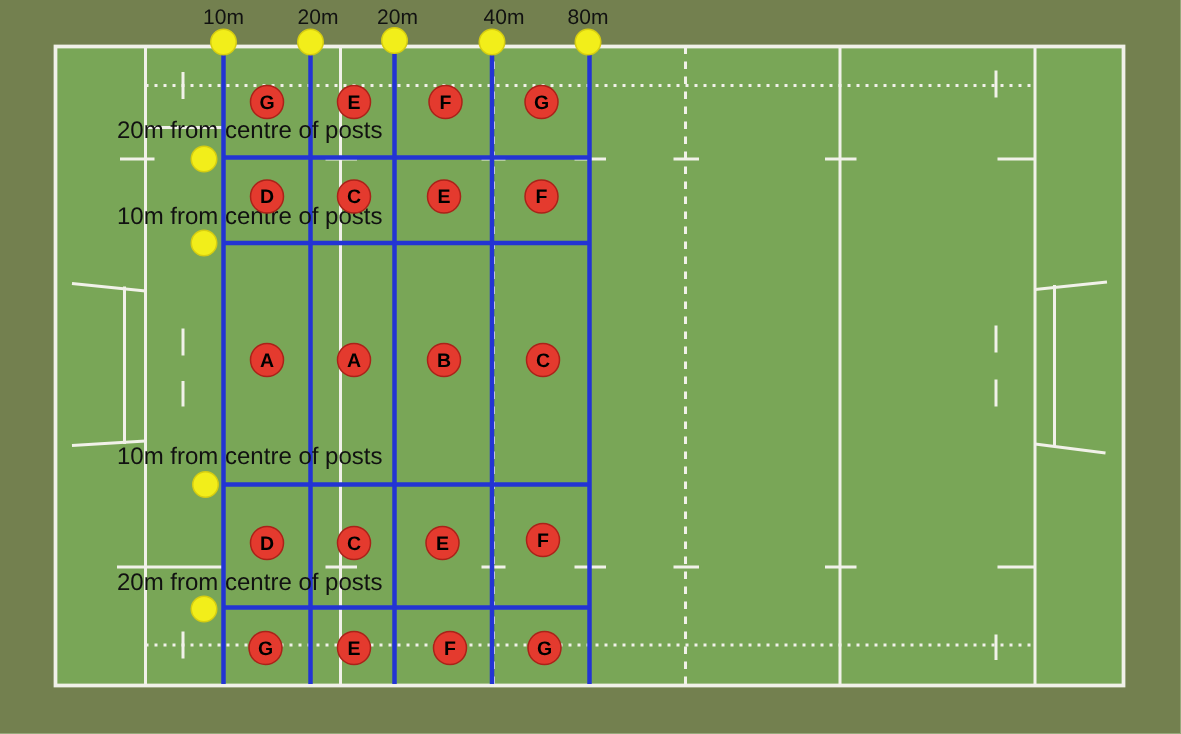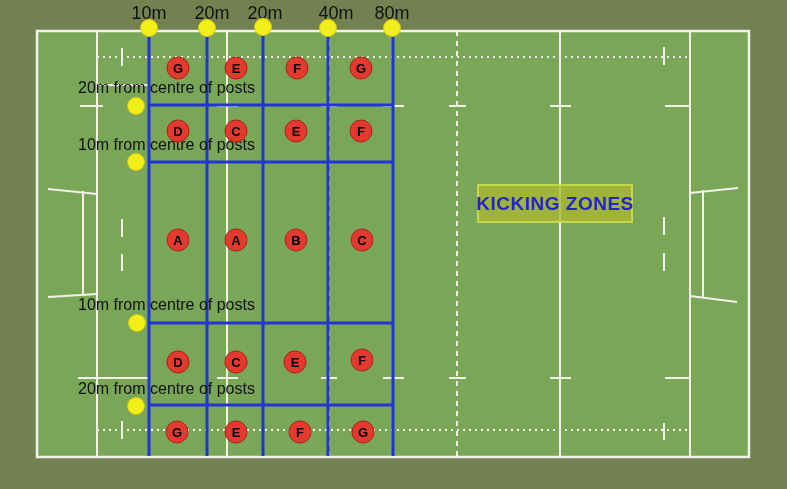--- a/index.html
+++ b/index.html
@@ -10,21 +10,21 @@
     overflow:hidden;
   }
   .stage svg { position:absolute; left:0; top:0; }
 
   g.white-lines { stroke: var(--line_white, #f1f1e9); stroke-width:2; fill:none; }
   g.goal { stroke: var(--line_white, #f1f1e9); stroke-width:2; fill:none; }
   g.blue-grid { stroke: var(--grid_blue, #2334d4); stroke-width:3; fill:none; }
 
   .mlabel {
     position:absolute; top:3px; transform:translateX(-50%);
-    font-size:18px; color: var(--text_black, #111); white-space:nowrap;
+    font-size:14px; color: var(--text_black, #111); white-space:nowrap;
   }
   .alabel {
     position:absolute; left:78px; font-size:16px; line-height:14px;
     color: var(--text_black, #111); white-space:nowrap;
   }
   .dot {
     position:absolute; width:18px; height:18px; border-radius:50%;
     background: var(--marker_yellow, #f2ee1a);
     border:1.5px solid var(--marker_yellow_border, #d6cd11);
     transform:translate(-50%,-50%); box-sizing:border-box;
@@ -166,15 +166,14 @@
   <div class="zone" style="left:178px;top:362px">D</div>
   <div class="zone" style="left:236px;top:362px">C</div>
   <div class="zone" style="left:295px;top:362px">E</div>
   <div class="zone" style="left:362px;top:360px">F</div>
 
   <div class="zone" style="left:177px;top:432px">G</div>
   <div class="zone" style="left:236px;top:432px">E</div>
   <div class="zone" style="left:300px;top:432px">F</div>
   <div class="zone" style="left:363px;top:432px">G</div>
 
-  <div class="banner">KICKING ZONES</div>
 
 </div>
 
 </body></html>

